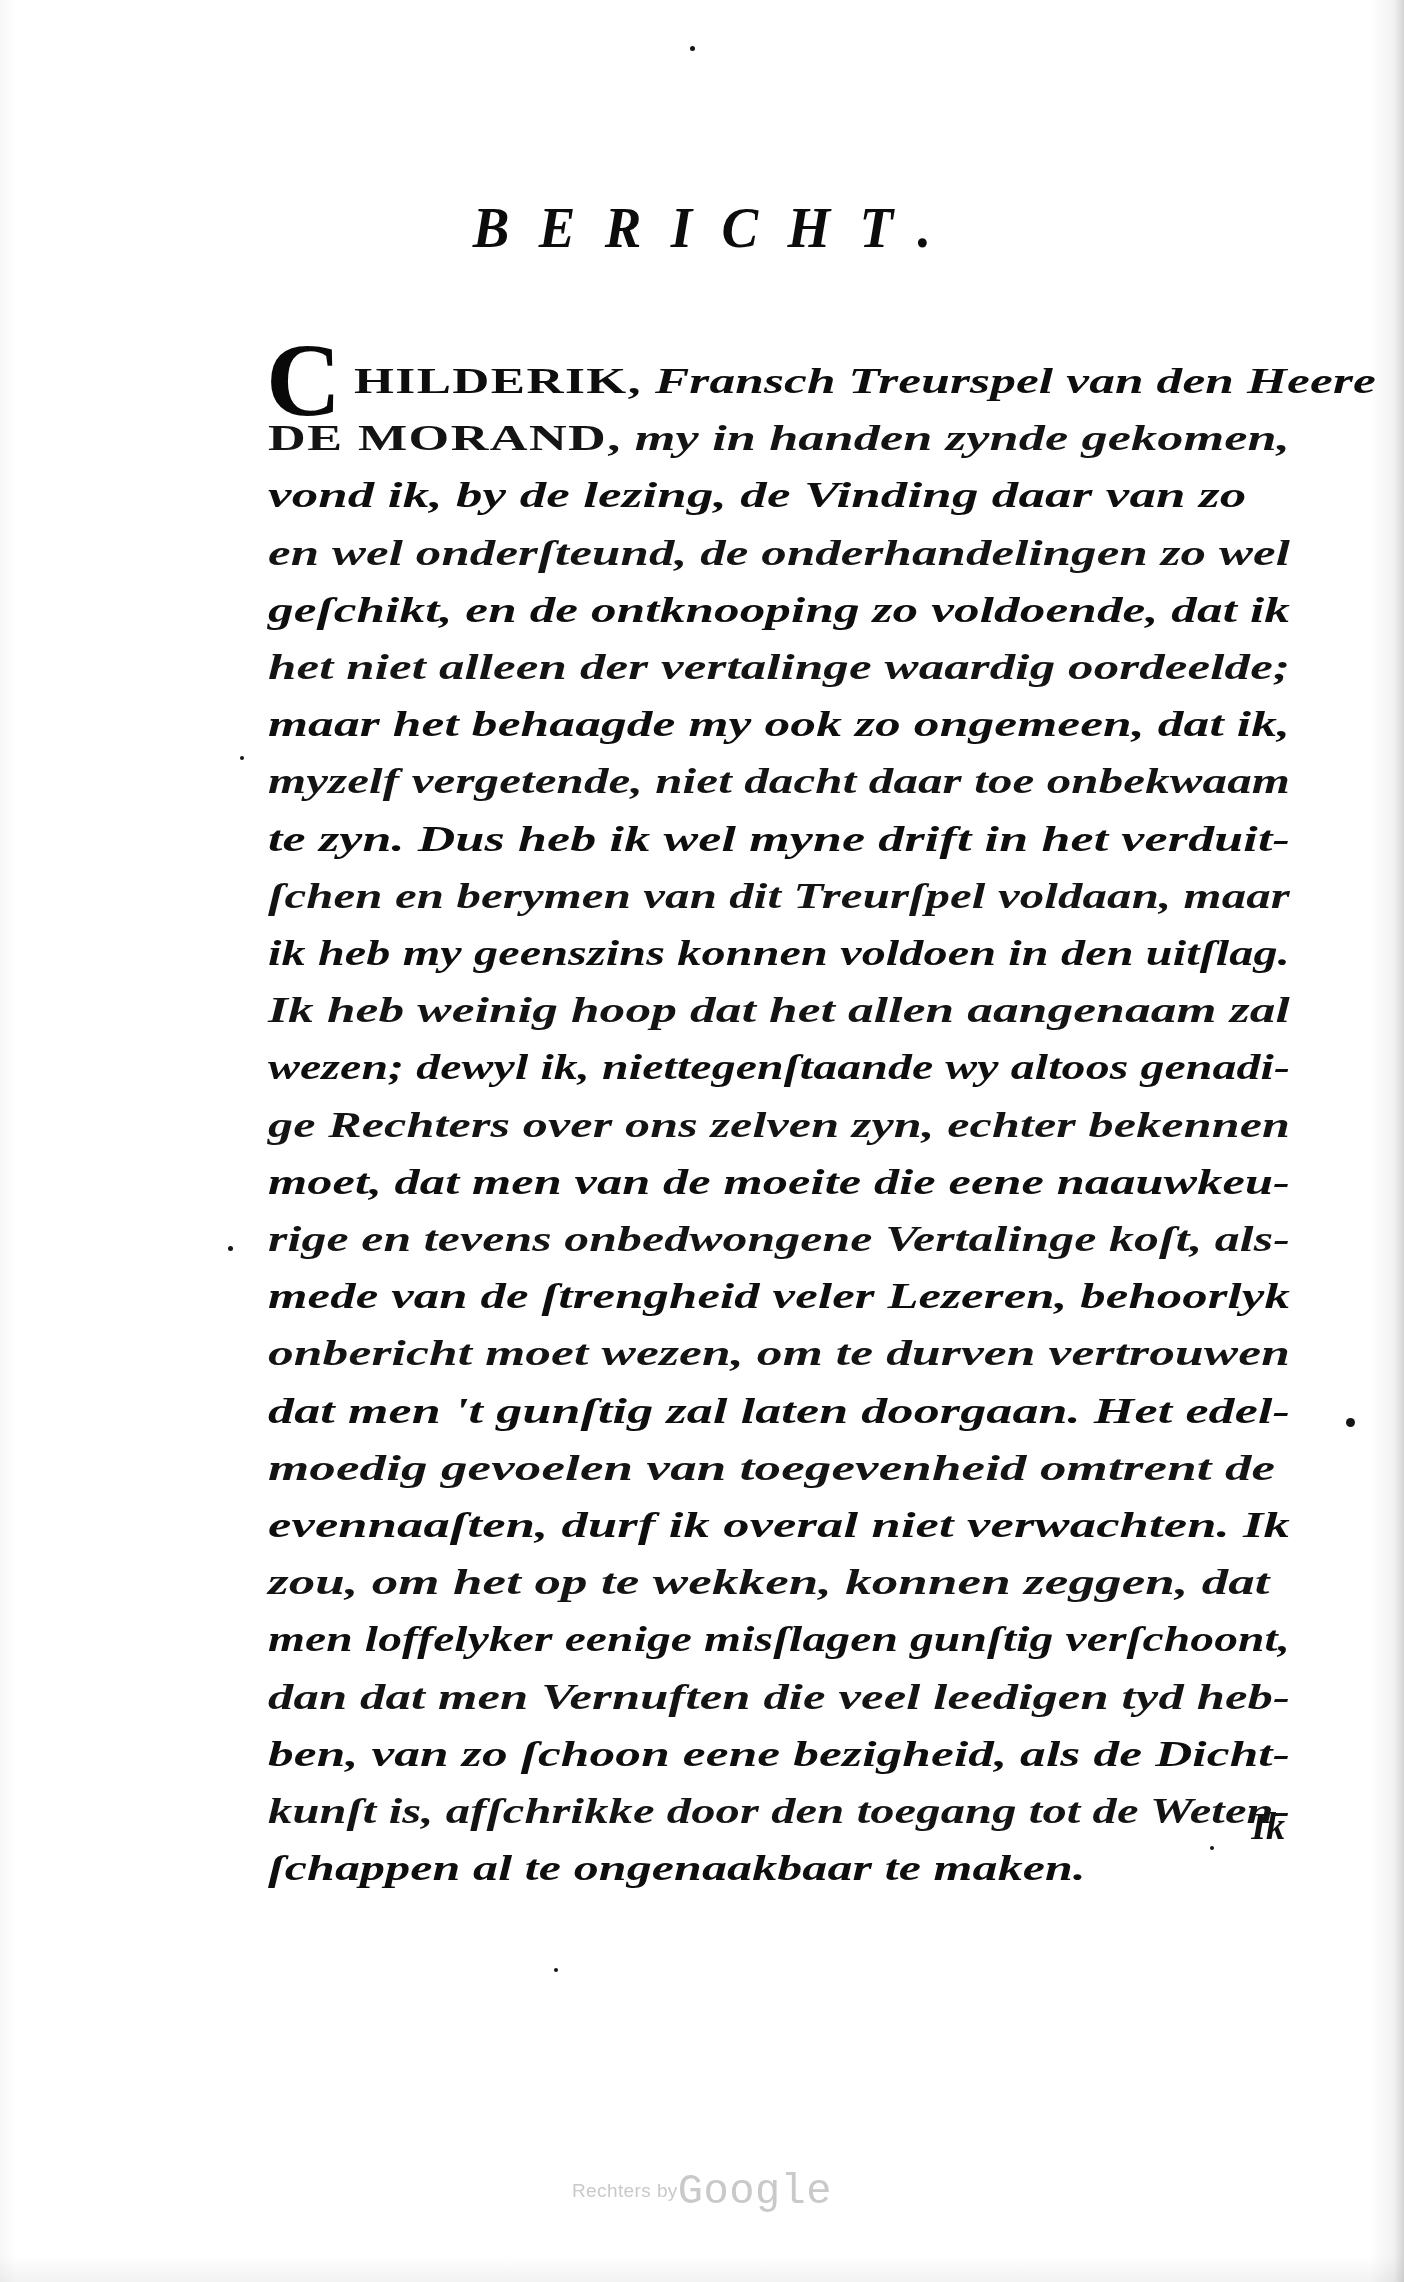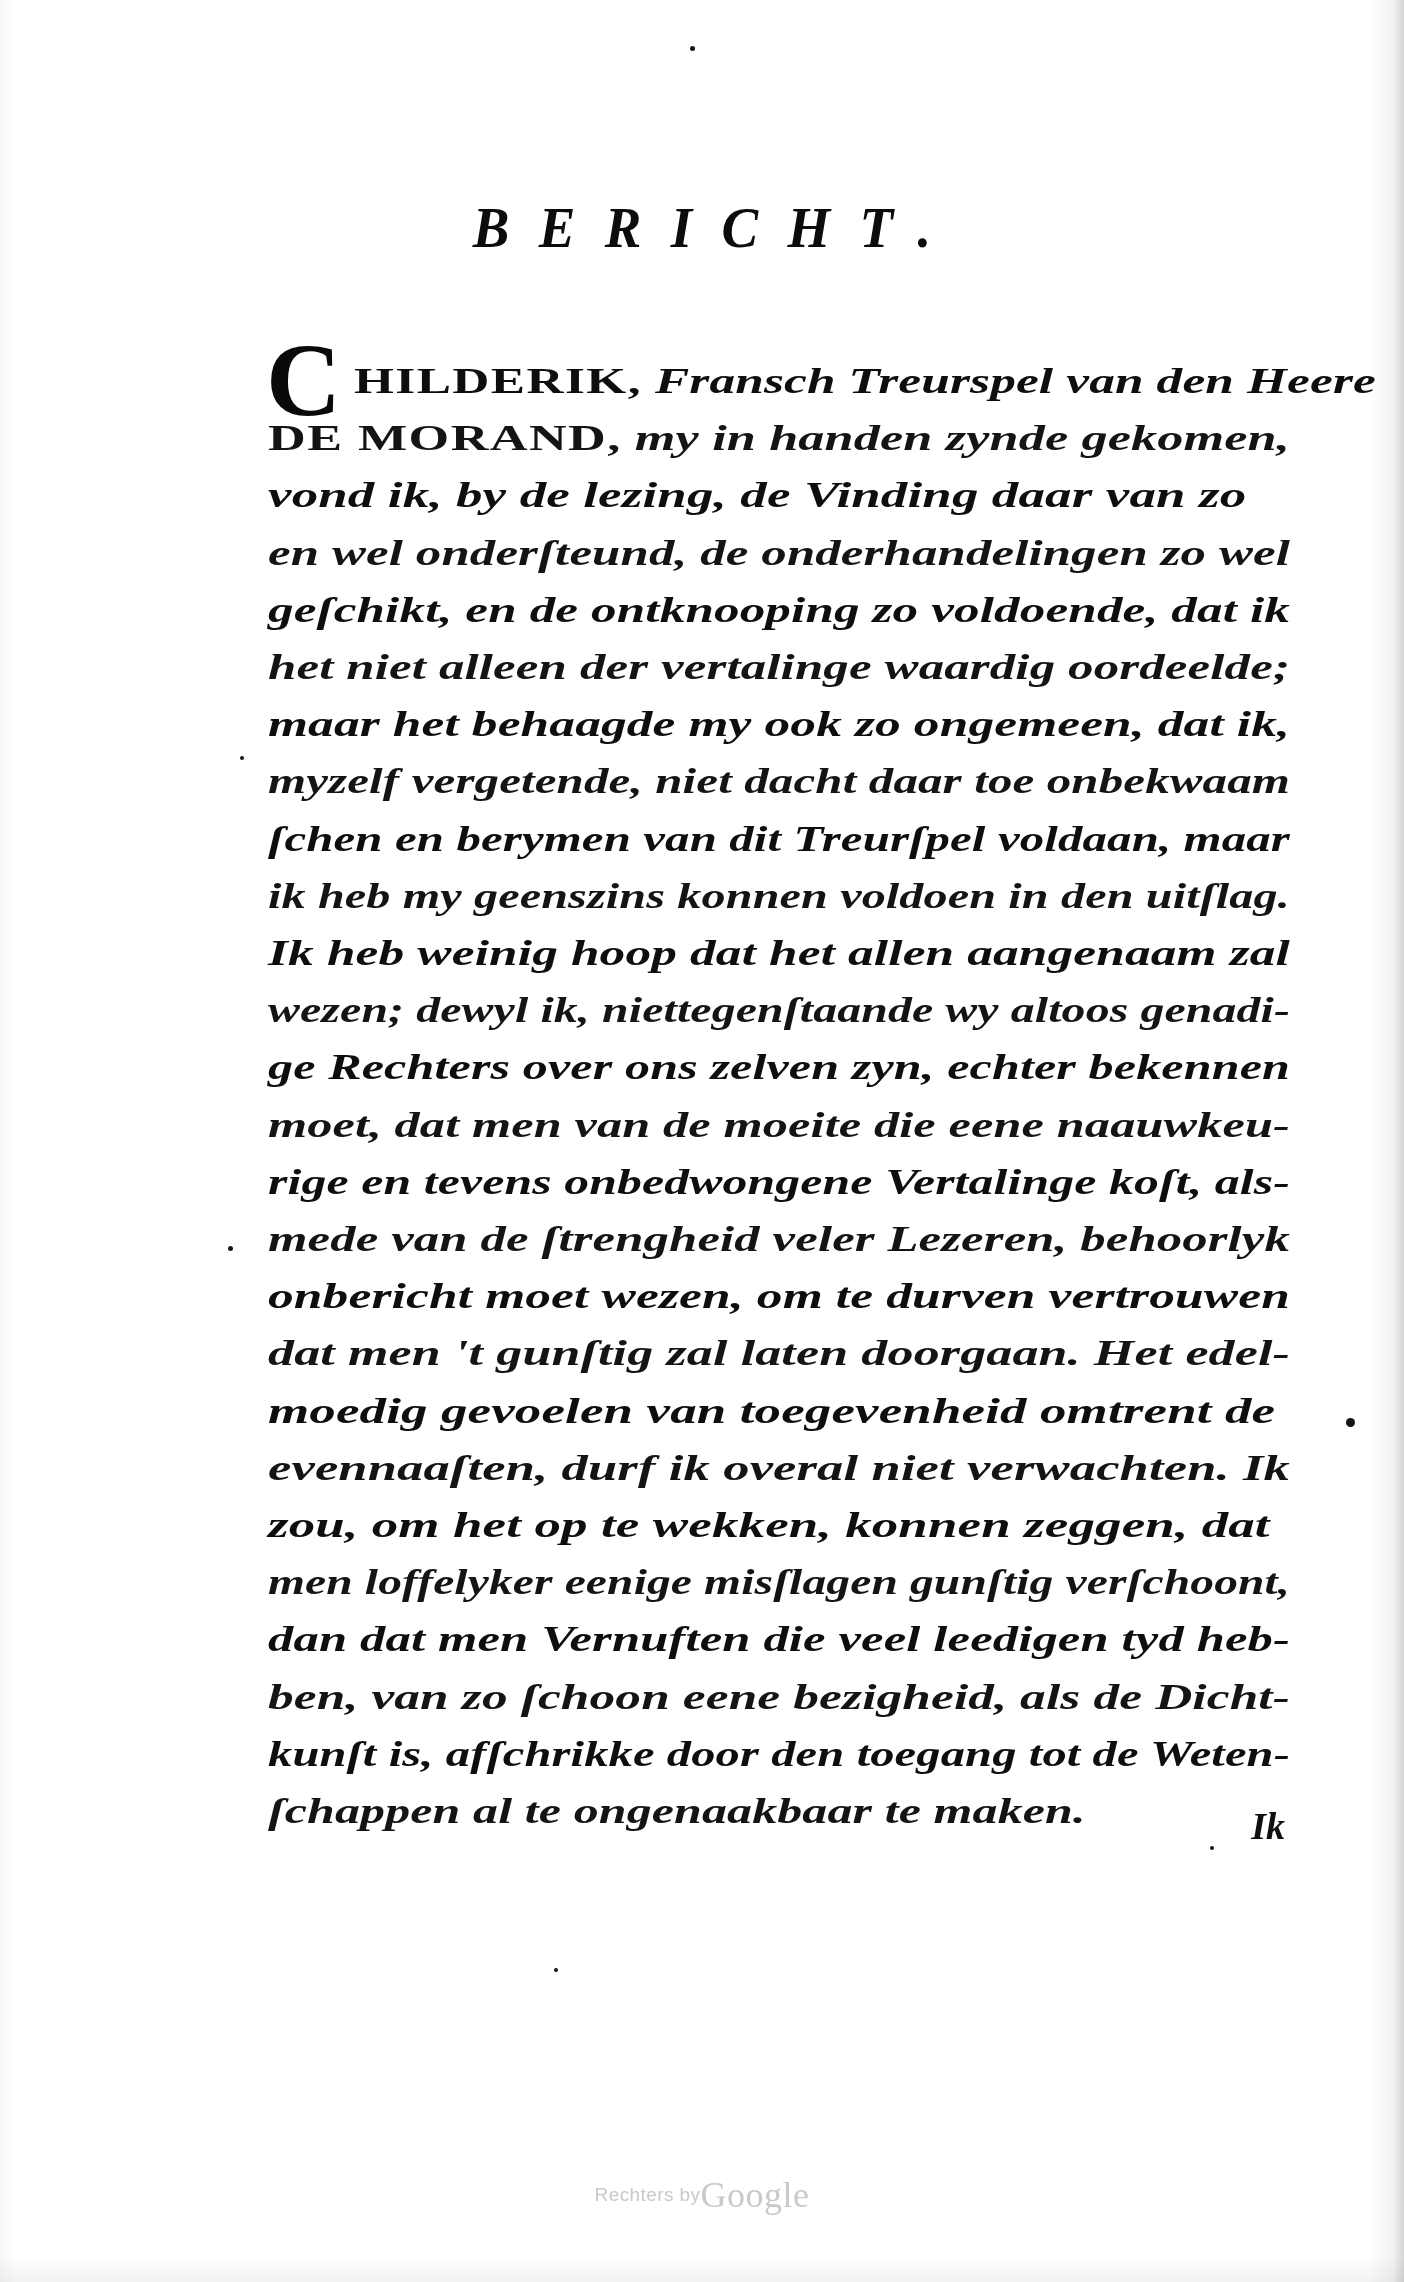--- a/index.html
+++ b/index.html
@@ -140,22 +140,22 @@
     color: #c9c9c9;
     font-family: "Liberation Sans", sans-serif;
     white-space: nowrap;
   }
   .watermark .wm-small {
     font-size: 19px;
     letter-spacing: 0.4px;
     vertical-align: 6px;
   }
   .watermark .wm-logo {
-    font-size: 36px;
-    font-family: Liberation Serif, serif;
+    font-size: 42px;
+    font-family: Liberation Mono, monospace;
     letter-spacing: 0.5px;
     margin-left: 0;
   }
 </style>
 </head>
 <body>
 
 <div class="page">
 
   <div class="spine-mark"></div>
@@ -166,20 +166,21 @@
 
   <div class="body-block" id="body-block">
       <div class="line indent-drop"><span class="dropcap">C</span><span class="j" style="transform-origin: left center; transform: scaleX(1.4063);"><span class="smallcaps">HILDERIK,</span><span class="roman-upright"> Fransch Treurspel van den Heere</span></span></div>
       <div class="line"><span class="j" style="transform-origin: left center; transform: scaleX(1.4305);"><span class="smallcaps">DE MORAND,</span><span class="roman-upright"> my in handen zynde gekomen,</span></span></div>
       <div class="line"><span class="j" style="transform-origin: left center; transform: scaleX(1.45);">vond ik, by de lezing, de Vinding daar van zo</span></div>
       <div class="line"><span class="j" style="transform-origin: left center; transform: scaleX(1.3931);">en wel onderſteund, de onderhandelingen zo wel</span></div>
       <div class="line"><span class="j" style="transform-origin: left center; transform: scaleX(1.4005);">geſchikt, en de ontknooping zo voldoende, dat ik</span></div>
       <div class="line"><span class="j" style="transform-origin: left center; transform: scaleX(1.3947);">het niet alleen der vertalinge waardig oordeelde;</span></div>
       <div class="line"><span class="j" style="transform-origin: left center; transform: scaleX(1.407);">maar het behaagde my ook zo ongemeen, dat ik,</span></div>
       <div class="line"><span class="j" style="transform-origin: left center; transform: scaleX(1.3411);">myzelf vergetende, niet dacht daar toe onbekwaam</span></div>
+      <div class="line"><span class="j" style="transform-origin: left center; transform: scaleX(1.424);">te zyn. Dus heb ik wel myne drift in het verduit-</span></div>
       <div class="line"><span class="j" style="transform-origin: left center; transform: scaleX(1.338);">ſchen en berymen van dit Treurſpel voldaan, maar</span></div>
       <div class="line"><span class="j" style="transform-origin: left center; transform: scaleX(1.3193);">ik heb my geenszins konnen voldoen in den uitſlag.</span></div>
       <div class="line"><span class="j" style="transform-origin: left center; transform: scaleX(1.4066);">Ik heb weinig hoop dat het allen aangenaam zal</span></div>
       <div class="line"><span class="j" style="transform-origin: left center; transform: scaleX(1.3092);">wezen; dewyl ik, niettegenſtaande wy altoos genadi-</span></div>
       <div class="line"><span class="j" style="transform-origin: left center; transform: scaleX(1.3721);">ge Rechters over ons zelven zyn, echter bekennen</span></div>
       <div class="line"><span class="j" style="transform-origin: left center; transform: scaleX(1.3781);">moet, dat men van de moeite die eene naauwkeu-</span></div>
       <div class="line"><span class="j" style="transform-origin: left center; transform: scaleX(1.3625);">rige en tevens onbedwongene Vertalinge koſt, als-</span></div>
       <div class="line"><span class="j" style="transform-origin: left center; transform: scaleX(1.3894);">mede van de ſtrengheid veler Lezeren, behoorlyk</span></div>
       <div class="line"><span class="j" style="transform-origin: left center; transform: scaleX(1.4089);">onbericht moet wezen, om te durven vertrouwen</span></div>
       <div class="line"><span class="j" style="transform-origin: left center; transform: scaleX(1.4242);">dat men 't gunſtig zal laten doorgaan. Het edel-</span></div>

